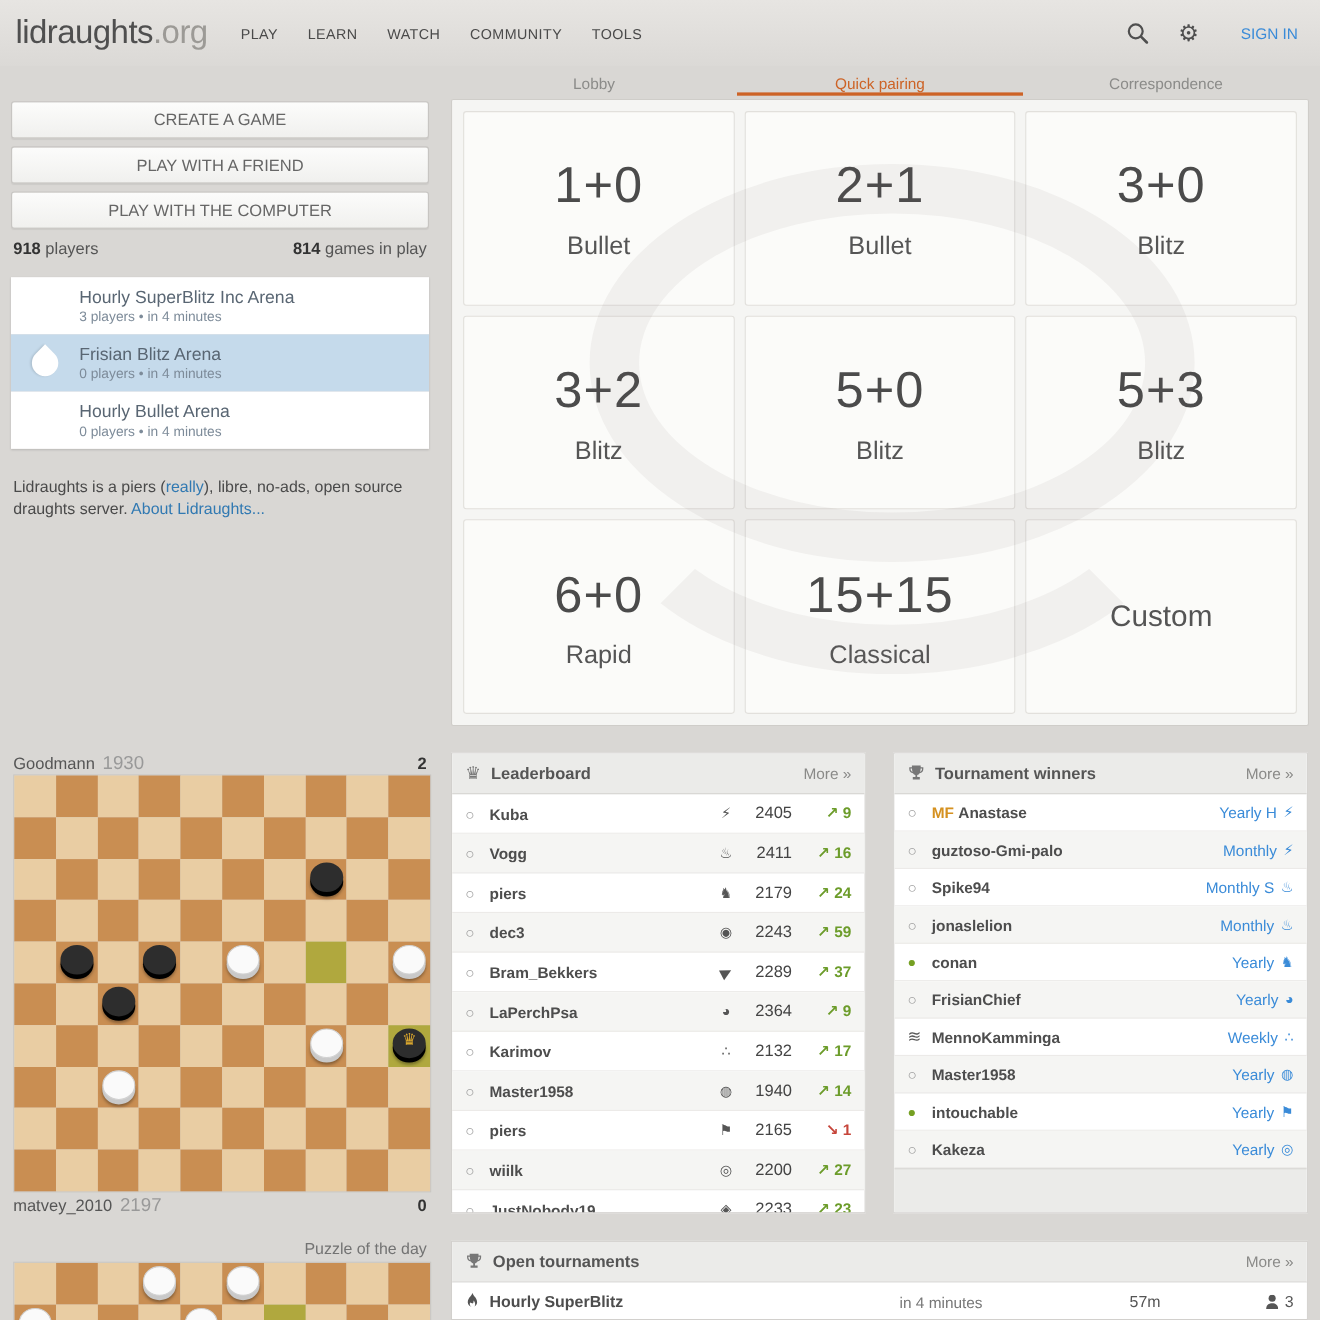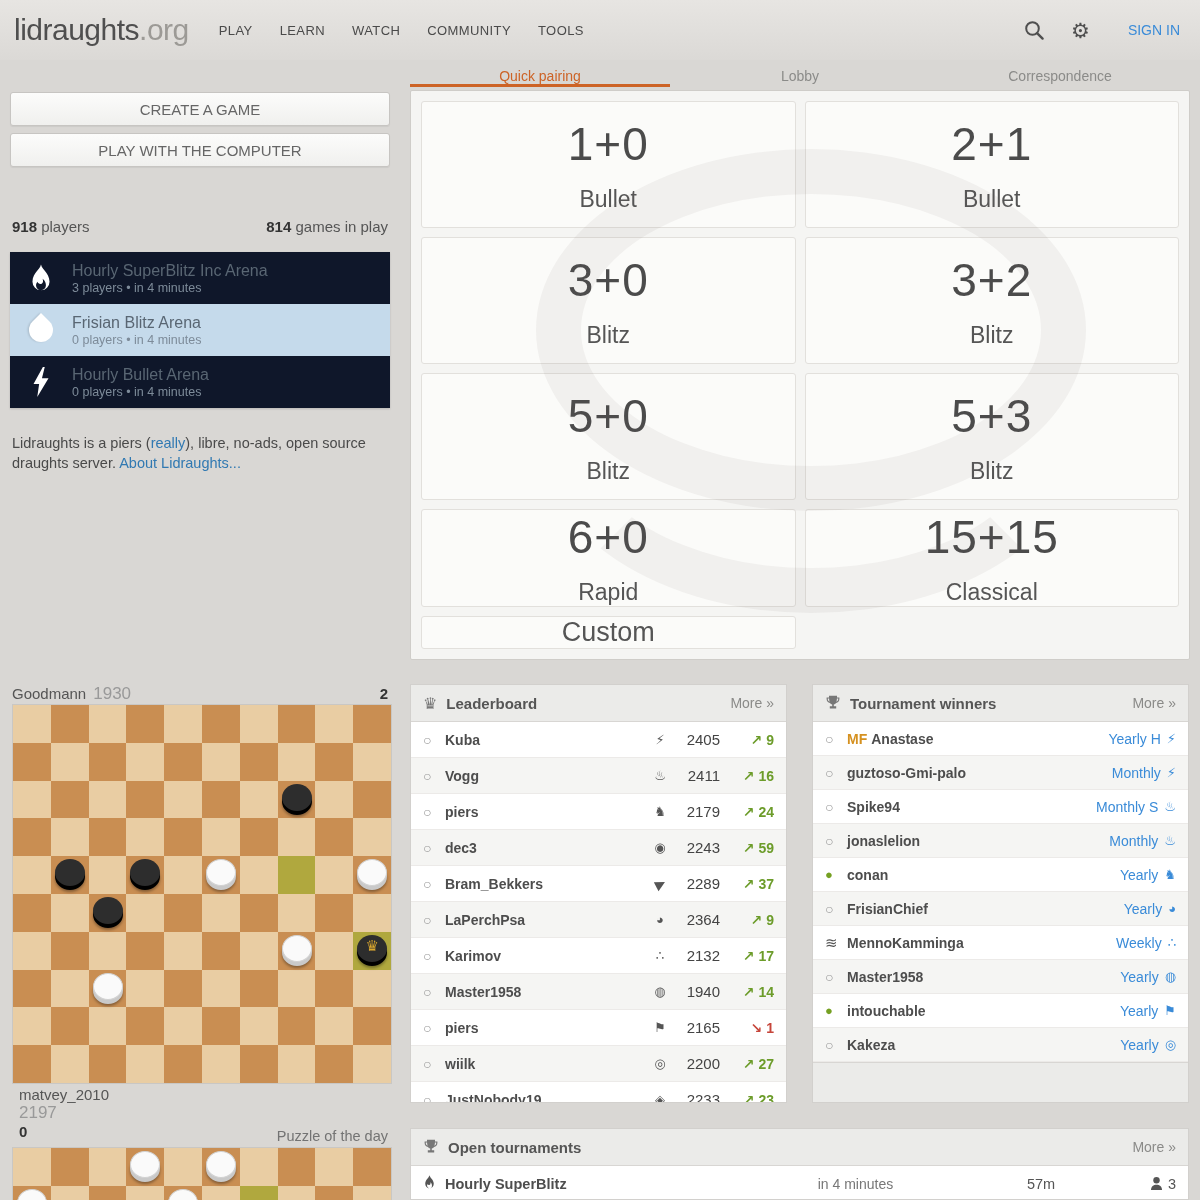--- a/index.html
+++ b/index.html
@@ -23,32 +23,32 @@
   
   .leftcol{position:absolute;left:10px;top:60px;width:380px;}
   .side-buttons{position:absolute;left:0;top:32px;width:380px;display:flex;flex-direction:column;gap:7px;}
   .side-btn{height:32px;background:linear-gradient(#fcfcfb,#f0f0ee);border:1px solid #c7c5c2;border-radius:3px;
     color:#666;font-size:15px;display:flex;align-items:center;justify-content:center;cursor:pointer;
     box-shadow:0 1px 1px rgba(0,0,0,.06);}
   .counts{position:absolute;left:2px;top:158px;width:376px;display:flex;justify-content:space-between;
     font-size:15px;color:#555;}
   .counts b{color:#333;}
   .spotlight{position:absolute;left:0;top:192px;width:380px;box-shadow:0 1px 2px rgba(0,0,0,.15);}
-  .spot-row{height:52px;display:flex;align-items:center;cursor:pointer;background:#0f172a;}
+  .spot-row{height:52px;display:flex;align-items:center;cursor:pointer;background:#ffffff;}
   .spot-row:nth-child(even){background:#c5daeb;}
   .spot-icon{width:62px;display:flex;justify-content:center;align-items:center;}
   .spot-title{font-size:16px;color:#596673;line-height:1.25;}
   .spot-info{font-size:12.5px;color:#7d8b99;}
   .drop-shape{width:24px;height:24px;background:#fff;border-radius:50% 50% 50% 0;transform:rotate(135deg);
     box-shadow:1px 1px 2px rgba(0,0,0,.12);}
   .about{position:absolute;left:2px;top:374px;width:372px;font-size:14.5px;color:#4a4a4a;line-height:1.35;}
   .about a{color:#3179b2;cursor:pointer;text-decoration:none;}
   
   .game-header{position:absolute;left:2px;top:624px;width:376px;display:flex;align-items:baseline;}
-  .game-footer{position:absolute;left:2px;top:1026px;width:376px;display:flex;align-items:baseline;flex-direction:column;}
+  .game-footer{position:absolute;left:2px;top:1026px;width:376px;display:flex;align-items:baseline;}
   .gp-name{font-size:15px;color:#555;}
   .gp-rating{font-size:17px;color:#999;margin-left:7px;flex:1;}
   .gp-score{font-size:15px;font-weight:bold;color:#333;}
   .board{position:absolute;left:2px;top:644px;width:378px;height:378px;border:1px solid #c9c7c4;
     box-sizing:content-box;cursor:pointer;}
   .sq{position:absolute;width:37.8px;height:37.8px;}
   .sq.light{background:#e9cda3;}
   .sq.dark{background:#c98e52;}
   .sq.hl{background:#b0a83e;}
   .piece{position:absolute;width:30px;height:27px;border-radius:50%;box-shadow:0 2px 3px rgba(0,0,0,.35);}
@@ -63,21 +63,21 @@
   .puzzle-board{position:absolute;left:2px;top:1087px;width:378px;height:53px;overflow:hidden;
     border:1px solid #c9c7c4;box-sizing:content-box;cursor:pointer;}
   
   .tabs{position:absolute;left:410px;top:60px;width:780px;height:27px;display:flex;}
   .tab{flex:1;text-align:center;font-size:14px;color:#8b8b89;padding-top:8px;cursor:pointer;
     border-bottom:3px solid transparent;}
   .tab.active{color:#cd6326;border-bottom-color:#cd6326;}
   .pairing-panel{position:absolute;left:410px;top:90px;width:780px;height:570px;box-sizing:border-box;
     background:#f5f5f3;border:1px solid #cfcdc9;border-radius:2px;}
   .pool-grid{position:absolute;left:10px;top:10px;right:10px;bottom:10px;display:grid;
-    grid-template-columns:repeat(2,1fr);grid-template-rows:repeat(3,1fr);gap:9px;z-index:1;}
+    grid-template-columns:repeat(3,1fr);grid-template-rows:repeat(3,1fr);gap:9px;z-index:1;}
   .pool{background:#fbfbf9;border:1px solid #e2e0dc;border-radius:3px;display:flex;flex-direction:column;
     justify-content:center;align-items:center;gap:15px;cursor:pointer;}
   .pool-time{font-size:46px;color:#4b4b4b;letter-spacing:1px;}
   .pool-time:empty{display:none;}
   .pool-name{font-size:23px;color:#555;}
   .pool-custom .pool-name{font-size:27px;}
   .wm{position:absolute;pointer-events:none;z-index:5;border-radius:50%;}
   .wm-top{left:125px;top:58px;width:460px;height:272px;border:45px solid rgba(110,105,100,.07);}
   .wm-bottom{left:125px;top:160px;width:460px;height:272px;border:45px solid transparent;
     border-bottom-color:rgba(110,105,100,.07);}
@@ -147,20 +147,21 @@
     <span class="icon-btn gear-glyph">⚙</span>
     <span class="signin">SIGN IN</span>
   </div>
 </div>
 
 <div class="leftcol">
   <div class="side-buttons">
 
       <div class="side-btn">CREATE A GAME</div>
 
+      <div class="side-btn">PLAY WITH A FRIEND</div>
 
       <div class="side-btn">PLAY WITH THE COMPUTER</div>
 
   </div>
 
   <div class="counts">
     <span><b>918</b><span> players</span></span>
     <span><b>814</b><span> games in play</span></span>
   </div>
 
@@ -348,23 +349,23 @@
       <div class="sq light" style="left: 340.2px; top: 37.8px;"></div>
       <div class="piece white-man" style="left: 117.4px; top: 7px;"></div>
       <div class="piece white-man" style="left: 193px; top: 7px;"></div>
       <div class="piece white-man" style="left: 4px; top: 44.8px;"></div>
       <div class="piece white-man" style="left: 155.2px; top: 44.8px;"></div>
     </div>
 </div>
 
 <div class="tabs">
 
+    <div class="tab">Lobby</div>
+
     <div class="tab active">Quick pairing</div>
-
-    <div class="tab">Lobby</div>
 
     <div class="tab">Correspondence</div>
 
 </div>
 
 <div class="pairing-panel">
   <div class="pool-grid">
 
       <div class="pool">
         <div class="pool-time">1+0</div>

